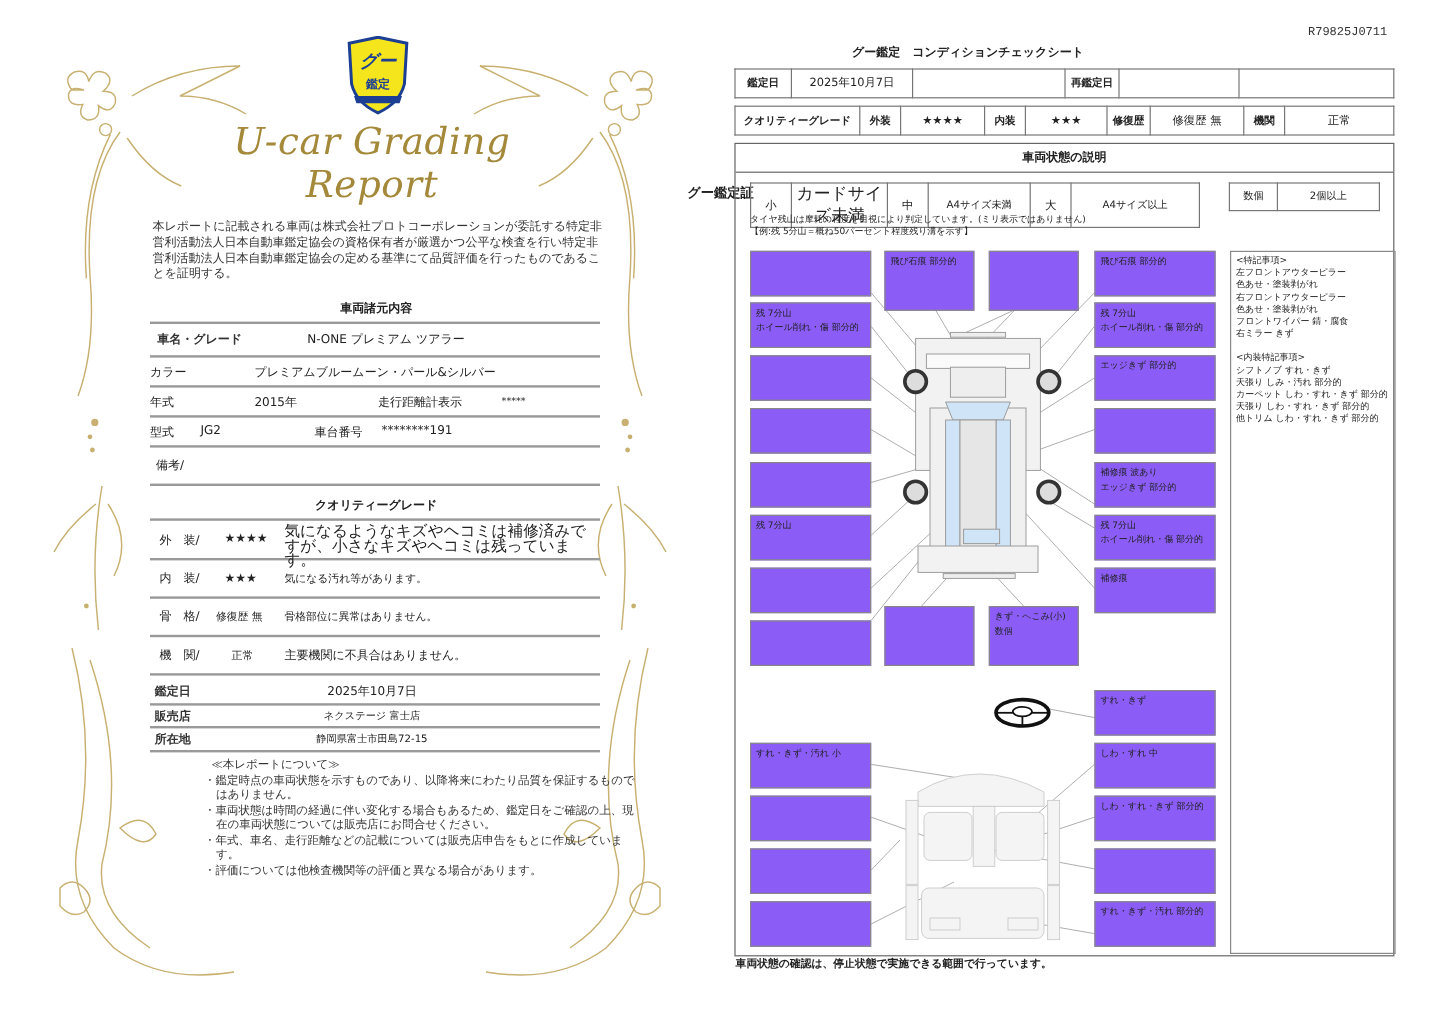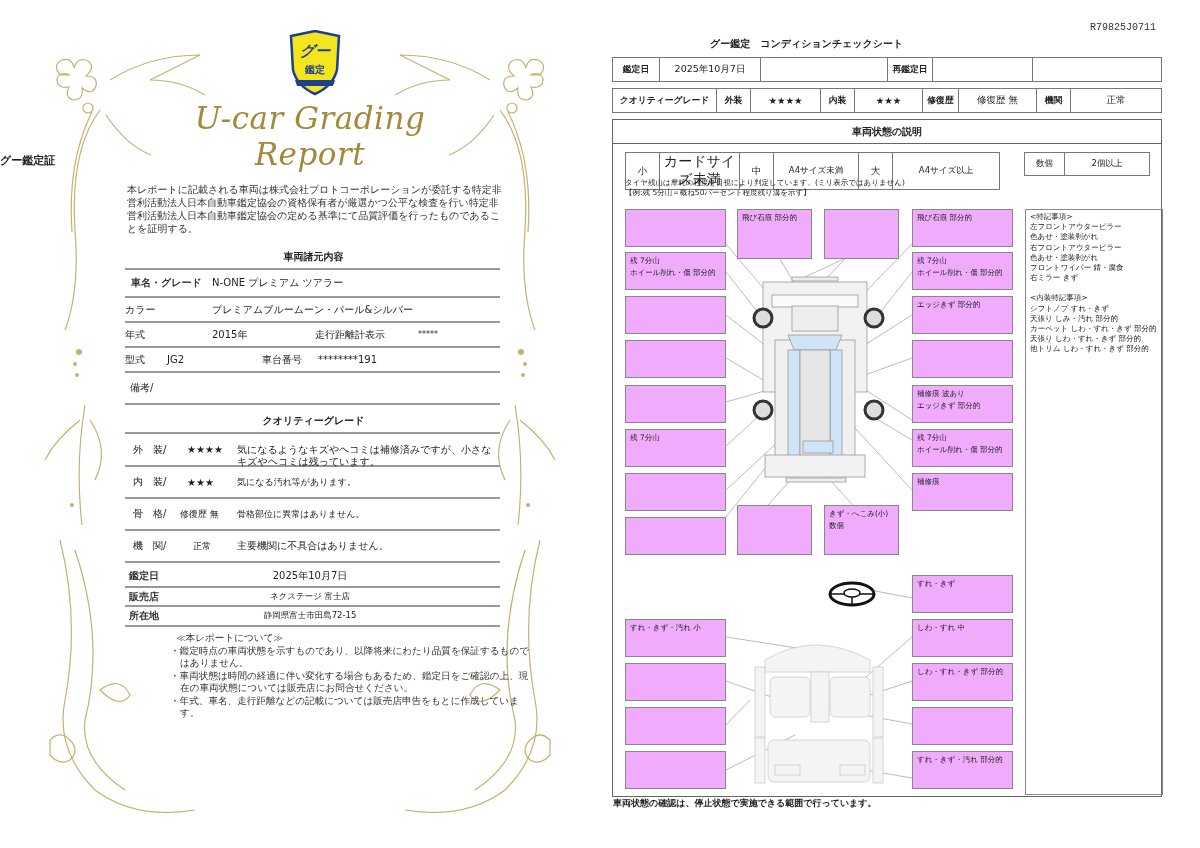--- a/index.html
+++ b/index.html
@@ -3,21 +3,21 @@
 <meta charset="utf-8">
 <style>
   * { box-sizing: border-box; margin: 0; padding: 0; }
   body { width: 1200px; height: 848px; background: #fff; font-family: "DejaVu Sans", sans-serif; color: #222; position: relative; overflow: hidden; }
 
   
   #left { position: absolute; left: 0; top: 0; width: 600px; height: 848px; }
   .orn { position: absolute; }
   #badge { position: absolute; left: 287px; top: 30px; width: 56px; height: 66px; }
   #script-title { position: absolute; left: 150px; top: 100px; width: 320px; text-align: center; font-family: "DejaVu Serif", serif; font-style: italic; font-size: 31px; color: #a4893a; letter-spacing: 0.5px; }
-  #cert-title { position: absolute; left: 0; width: 628px; top: 153px; text-align: left; font-size: 11px; font-weight: bold; }
+  #cert-title { position: absolute; left: 0; width: 628px; top: 153px; text-align: right; font-size: 11px; font-weight: bold; }
   #cert-body { position: absolute; left: 127px; top: 183px; width: 375px; font-family: "DejaVu Serif", serif; font-size: 10px; line-height: 13px; color: #333; }
 
   .sec-h { position: absolute; left: 127px; width: 373px; text-align: center; font-size: 10px; font-weight: bold; }
   .row { position: absolute; left: 125px; width: 375px; border-bottom: 2px solid #999; font-size: 10px; display: flex; align-items: center; }
   .row .k { font-weight: bold; color: #333; }
   .row span { display: inline-block; }
 
   #notes { position: absolute; left: 127px; top: 632px; width: 370px; font-family: "DejaVu Serif", serif; font-size: 9.6px; line-height: 12.5px; color: #333; margin-left: 39px; }
   #notes .li { padding-left: 14px; text-indent: -10px; }
   #logos { position: absolute; left: 217px; top: 770px; display: flex; align-items: center; gap: 12px; }
@@ -27,21 +27,21 @@
   
   #right { position: absolute; left: 600px; top: 0; width: 600px; height: 848px; }
   #cs-title { position: absolute; left: 110px; top: 37px; width: 260px; text-align: left; font-size: 10px; font-weight: bold; }
   #cs-code { position: absolute; left: 490px; top: 22px; font-size: 10px; color: #333; font-family: Liberation Mono, monospace; }
   table.g { border-collapse: collapse; position: absolute; font-size: 9.5px; }
   table.g td { border: 1px solid #777; text-align: center; }
   table.g td.h { font-weight: bold; font-size: 8.8px; }
   #desc-frame { position: absolute; left: 12px; top: 119px; width: 550px; height: 678px; border: 1.5px solid #666; }
   #desc-title { position: absolute; left: 0; top: 0; width: 100%; height: 24px; border-bottom: 1.5px solid #666; text-align: center; line-height: 24px; font-size: 10px; font-weight: bold; }
   #tire-note { position: absolute; left: 25px; top: 178px; font-size: 7.5px; line-height: 10px; color: #222; }
-  .cbox { position: absolute; width: 101px; border: 1px solid #888; background: #f0abfc; font-size: 7.5px; line-height: 12px; padding: 2px 4px; color: #222; }
+  .cbox { position: absolute; width: 101px; border: 1px solid #888; background: #8b5cf6; font-size: 7.5px; line-height: 12px; padding: 2px 4px; color: #222; }
   #special { position: absolute; left: 425px; top: 209px; width: 138px; height: 586px; border: 1px solid #888; padding: 2px 4px; font-size: 7.5px; line-height: 10.2px; }
   #footer-note { position: absolute; left: 13px; top: 797px; font-size: 9px; font-weight: bold; color: #222; }
   svg.lines { position: absolute; left: 0; top: 0; }
 </style>
 </head>
 <body>
 
 <div id="left">
 
   <svg class="orn" width="600" height="848" viewBox="0 0 600 848" style="left:0;top:0;">
@@ -95,21 +95,21 @@
     <path d="M8 50 L48 50 L46 56 L10 56 Z" fill="#1c3f94"></path>
     <text x="28" y="26" text-anchor="middle" font-size="15" font-weight="bold" font-style="italic" fill="#1c3f94" font-family="DejaVu Sans, sans-serif">グー</text>
     <text x="28" y="43" text-anchor="middle" font-size="10" font-weight="bold" fill="#1c3f94" font-family="DejaVu Sans, sans-serif">鑑定</text>
   </svg>
 
   <div id="script-title">U-car Grading Report</div>
   <div id="cert-title">グー鑑定証</div>
   <div id="cert-body">本レポートに記載される車両は株式会社プロトコーポレーションが委託する特定非営利活動法人日本自動車鑑定協会の資格保有者が厳選かつ公平な検査を行い特定非営利活動法人日本自動車鑑定協会の定める基準にて品質評価を行ったものであることを証明する。</div>
 
   <div class="sec-h" style="top:250px;">車両諸元内容</div>
-  <div class="row" style="top:268px;height:30px;border-top:2px solid #999;">
+  <div class="row" style="top:268px;height:30px;border-top:2px solid #999;gap:44px;">
     <span class="k" style="width:87px;padding-left:6px;">車名・グレード</span>
     <span>N-ONE プレミアム ツアラー</span>
   </div>
   <div class="row" style="top:298px;height:25px;">
     <span style="width:87px;">カラー</span>
     <span>プレミアムブルームーン・パール&amp;シルバー</span>
   </div>
   <div class="row" style="top:323px;height:25px;">
     <span style="width:87px;">年式</span>
     <span style="width:103px;">2015年</span>
@@ -123,21 +123,21 @@
     <span>********191</span>
   </div>
   <div class="row" style="top:373px;height:32px;">
     <span style="padding-left:5px;">備考/</span>
   </div>
 
   <div class="sec-h" style="top:414px;">クオリティーグレード</div>
   <div class="row" style="top:432px;height:35px;border-top:2px solid #999;">
     <span style="width:62px;padding-left:8px;">外　装/</span>
     <span style="width:50px;">★★★★</span>
-    <span style="width:255px;font-size:10px;line-height:12px;margin-top:12px;">気になるようなキズやヘコミは補修済みですが、小さなキズやヘコミは残っています。</span>
+    <span style="width:255px;font-size:13px;line-height:12px;margin-top:12px;">気になるようなキズやヘコミは補修済みですが、小さなキズやヘコミは残っています。</span>
   </div>
   <div class="row" style="top:499px;height:32px;">
     <span style="width:55px;padding-left:8px;">骨　格/</span>
     <span style="width:57px;font-size:9px;">修復歴 無</span>
     <span style="font-size:9px;">骨格部位に異常はありません。</span>
   </div>
   <div class="row" style="top:467px;height:32px;">
     <span style="width:62px;padding-left:8px;">内　装/</span>
     <span style="width:50px;">★★★</span>
     <span style="font-size:9px;">気になる汚れ等があります。</span>
@@ -159,20 +159,21 @@
   <div class="row" style="top:607px;height:20px;">
     <span class="k" style="width:110px;padding-left:4px;">所在地</span>
     <span style="width:150px;text-align:center;font-size:8.5px;">静岡県富士市田島72-15</span>
   </div>
 
   <div id="notes">
     <div style="padding-left:10px;">≪本レポートについて≫</div>
     <div class="li">・鑑定時点の車両状態を示すものであり、以降将来にわたり品質を保証するものではありません。</div>
     <div class="li">・車両状態は時間の経過に伴い変化する場合もあるため、鑑定日をご確認の上、現在の車両状態については販売店にお問合せください。</div>
     <div class="li">・年式、車名、走行距離などの記載については販売店申告をもとに作成しています。</div>
+    <div class="li">・評価については他検査機関等の評価と異なる場合があります。</div>
   </div>
 
 </div>
 
 <div id="right">
   <div id="cs-title">グー鑑定　コンディションチェックシート</div>
   <div id="cs-code">R79825J0711</div>
 
   <table class="g" style="left:12px;top:57px;width:550px;height:25px;">
     <tbody>

